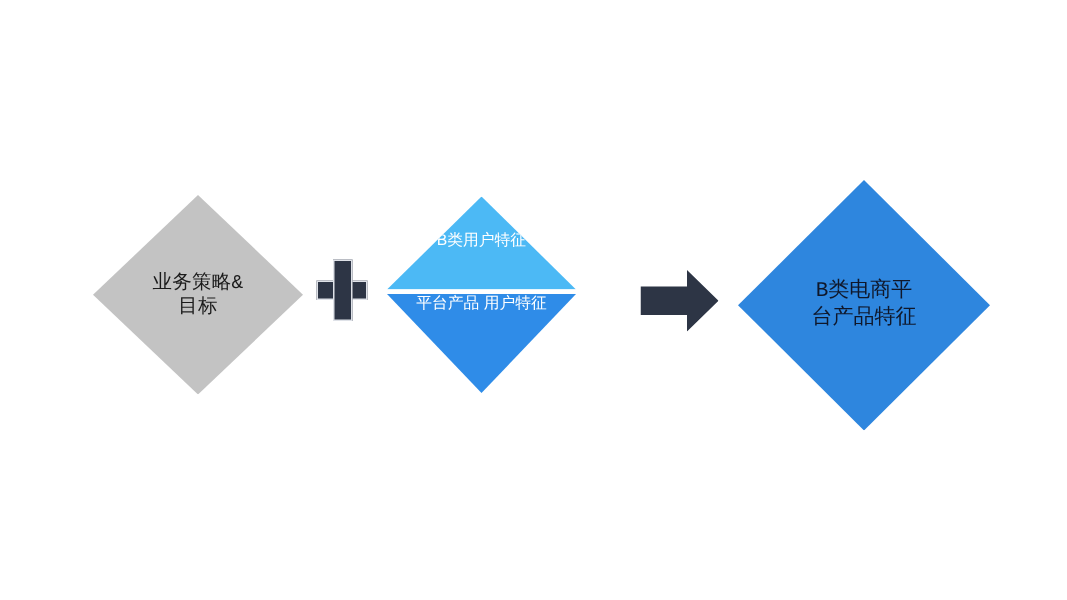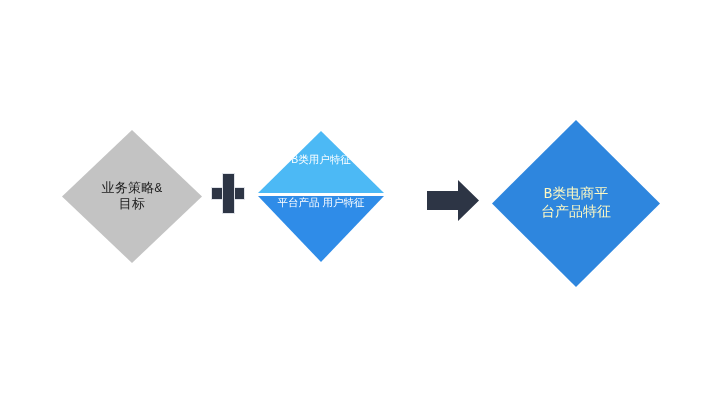--- a/index.html
+++ b/index.html
@@ -136,21 +136,21 @@
   
   #node-result {
     left: 492px;
     top: 120px;
     width: 168px;
     height: 167px;
     background: #2e86de;
     clip-path: polygon(50% 0%, 100% 50%, 50% 100%, 0% 50%);
   }
   #node-result .dlabel {
-    color: #fef9c3;
+    color: #0f172a;
     font-size: 14px;
     line-height: 1.28;
   }
 </style>
 </head>
 <body>
 
 <div id="diagram-canvas">
 
   <div class="diamond" id="node-strategy">

